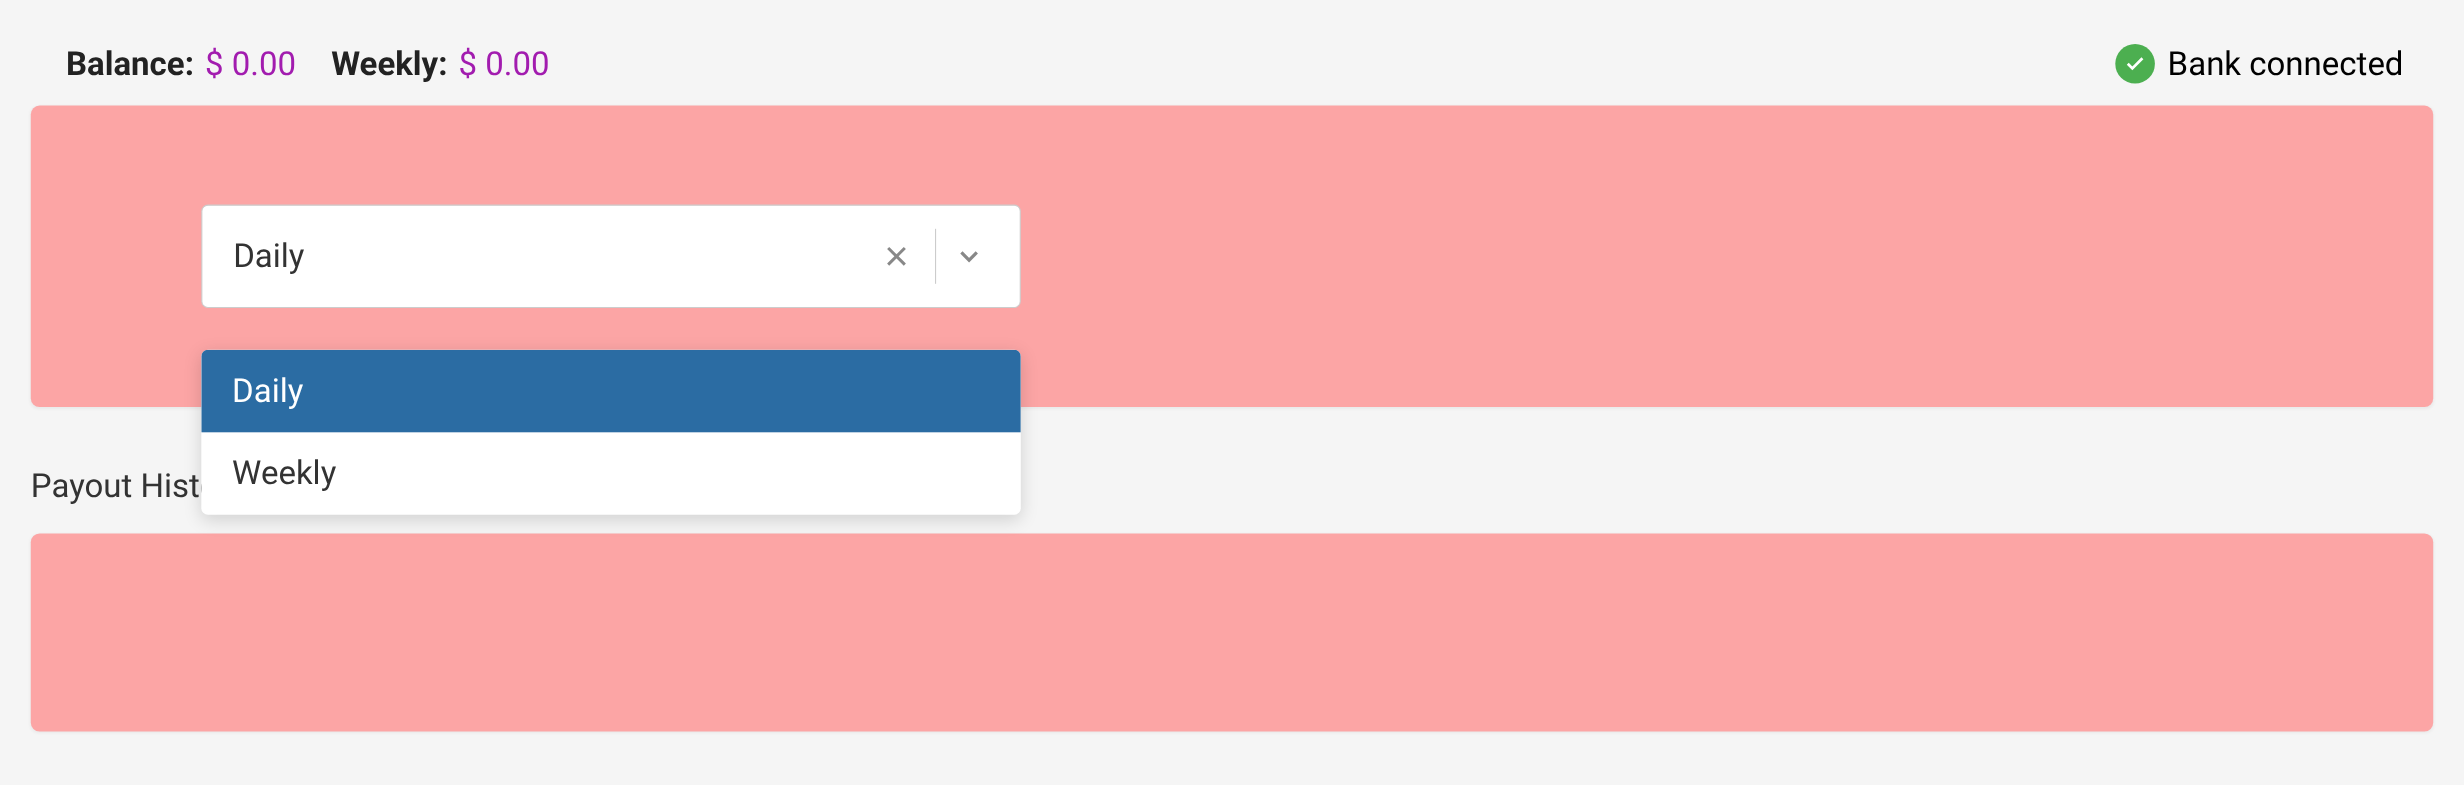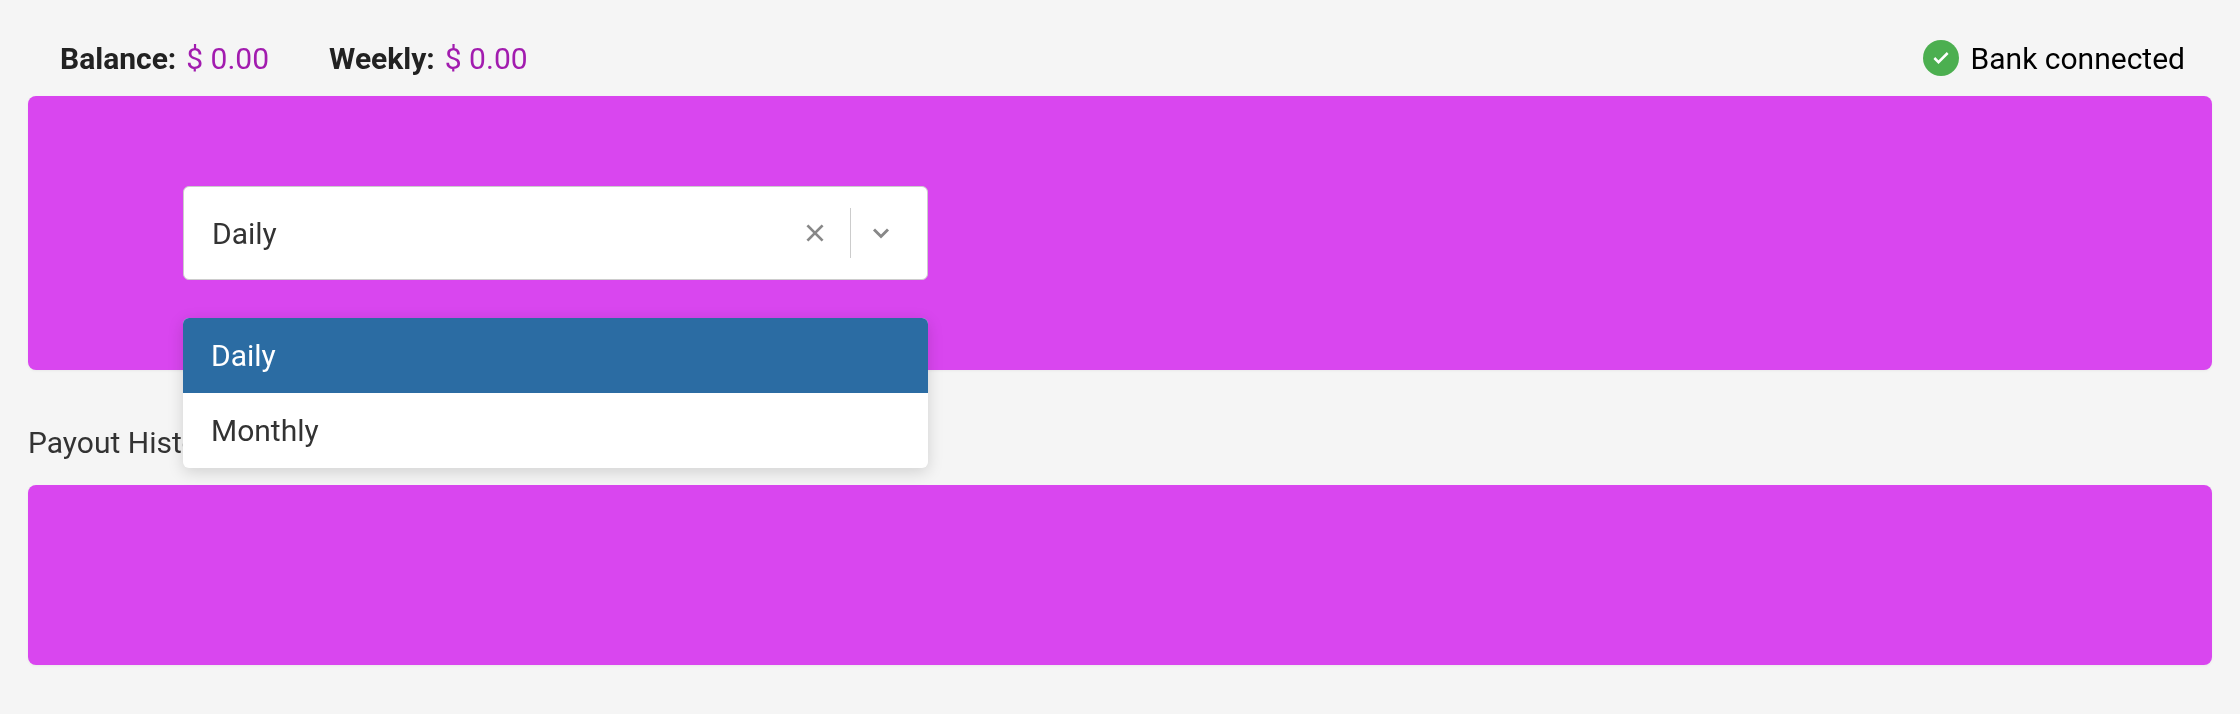--- a/index.html
+++ b/index.html
@@ -16,21 +16,21 @@
     }
     .header-bar {
       display: flex;
       align-items: center;
       justify-content: space-between;
       padding: 40px 40px 20px 60px;
     }
     .header-left {
       display: flex;
       align-items: flex-start;
-      gap: 60px;
+      gap: 32px;
     }
     .balance-group, .pending-group {
       display: flex;
       align-items: baseline;
       gap: 10px;
       font-size: 30px;
     }
     .balance-label, .pending-label {
       font-weight: 700;
       color: #222;
@@ -57,21 +57,21 @@
       justify-content: center;
     }
     .check-circle svg {
       width: 20px;
       height: 20px;
       stroke: white;
       stroke-width: 3;
       fill: none;
     }
     .card {
-      background: #d946ef;
+      background: #fca5a5;
       border-radius: 8px;
       margin: 0 28px;
       box-shadow: 0 1px 3px rgba(0,0,0,0.05);
       position: relative;
     }
     .select-card {
       padding: 90px 0 90px 155px;
     }
     .select-wrapper {
       width: 745px;
@@ -210,20 +210,20 @@
         <div class="divider"></div>
         <button class="chevron-btn">
           <svg viewBox="0 0 24 24">
               <polyline points="6,9 12,15 18,9"></polyline>
             </svg>
         </button>
       </div>
     </div>
     <div class="dropdown-menu">
       <div class="dropdown-item selected">Daily</div>
-      <div class="dropdown-item">Monthly</div>
+      <div class="dropdown-item">Weekly</div>
     </div>
   </div>
 </div>
 
 <h2 class="section-heading">Payout History</h2>
 
 <div class="card history-card"></div>
 
 </body></html>

